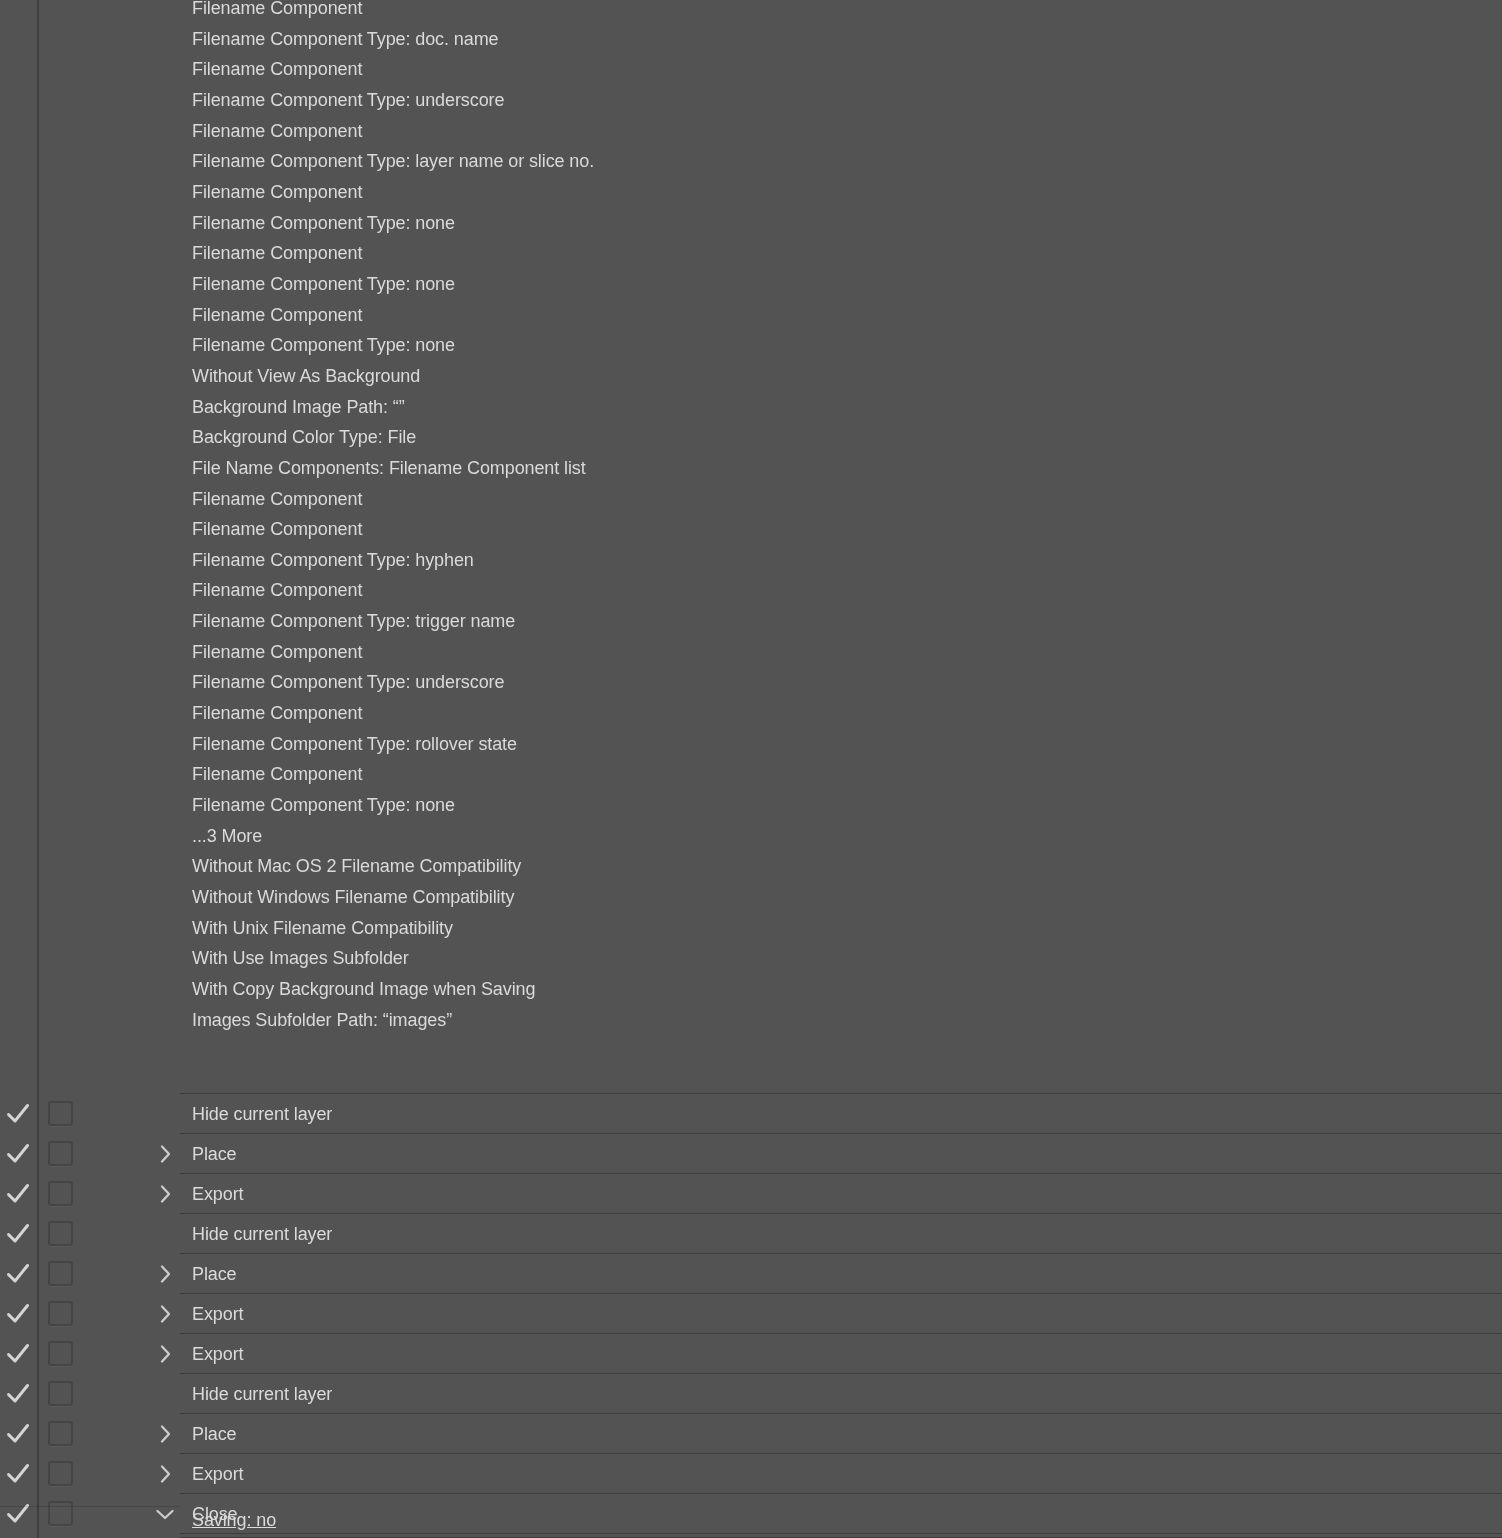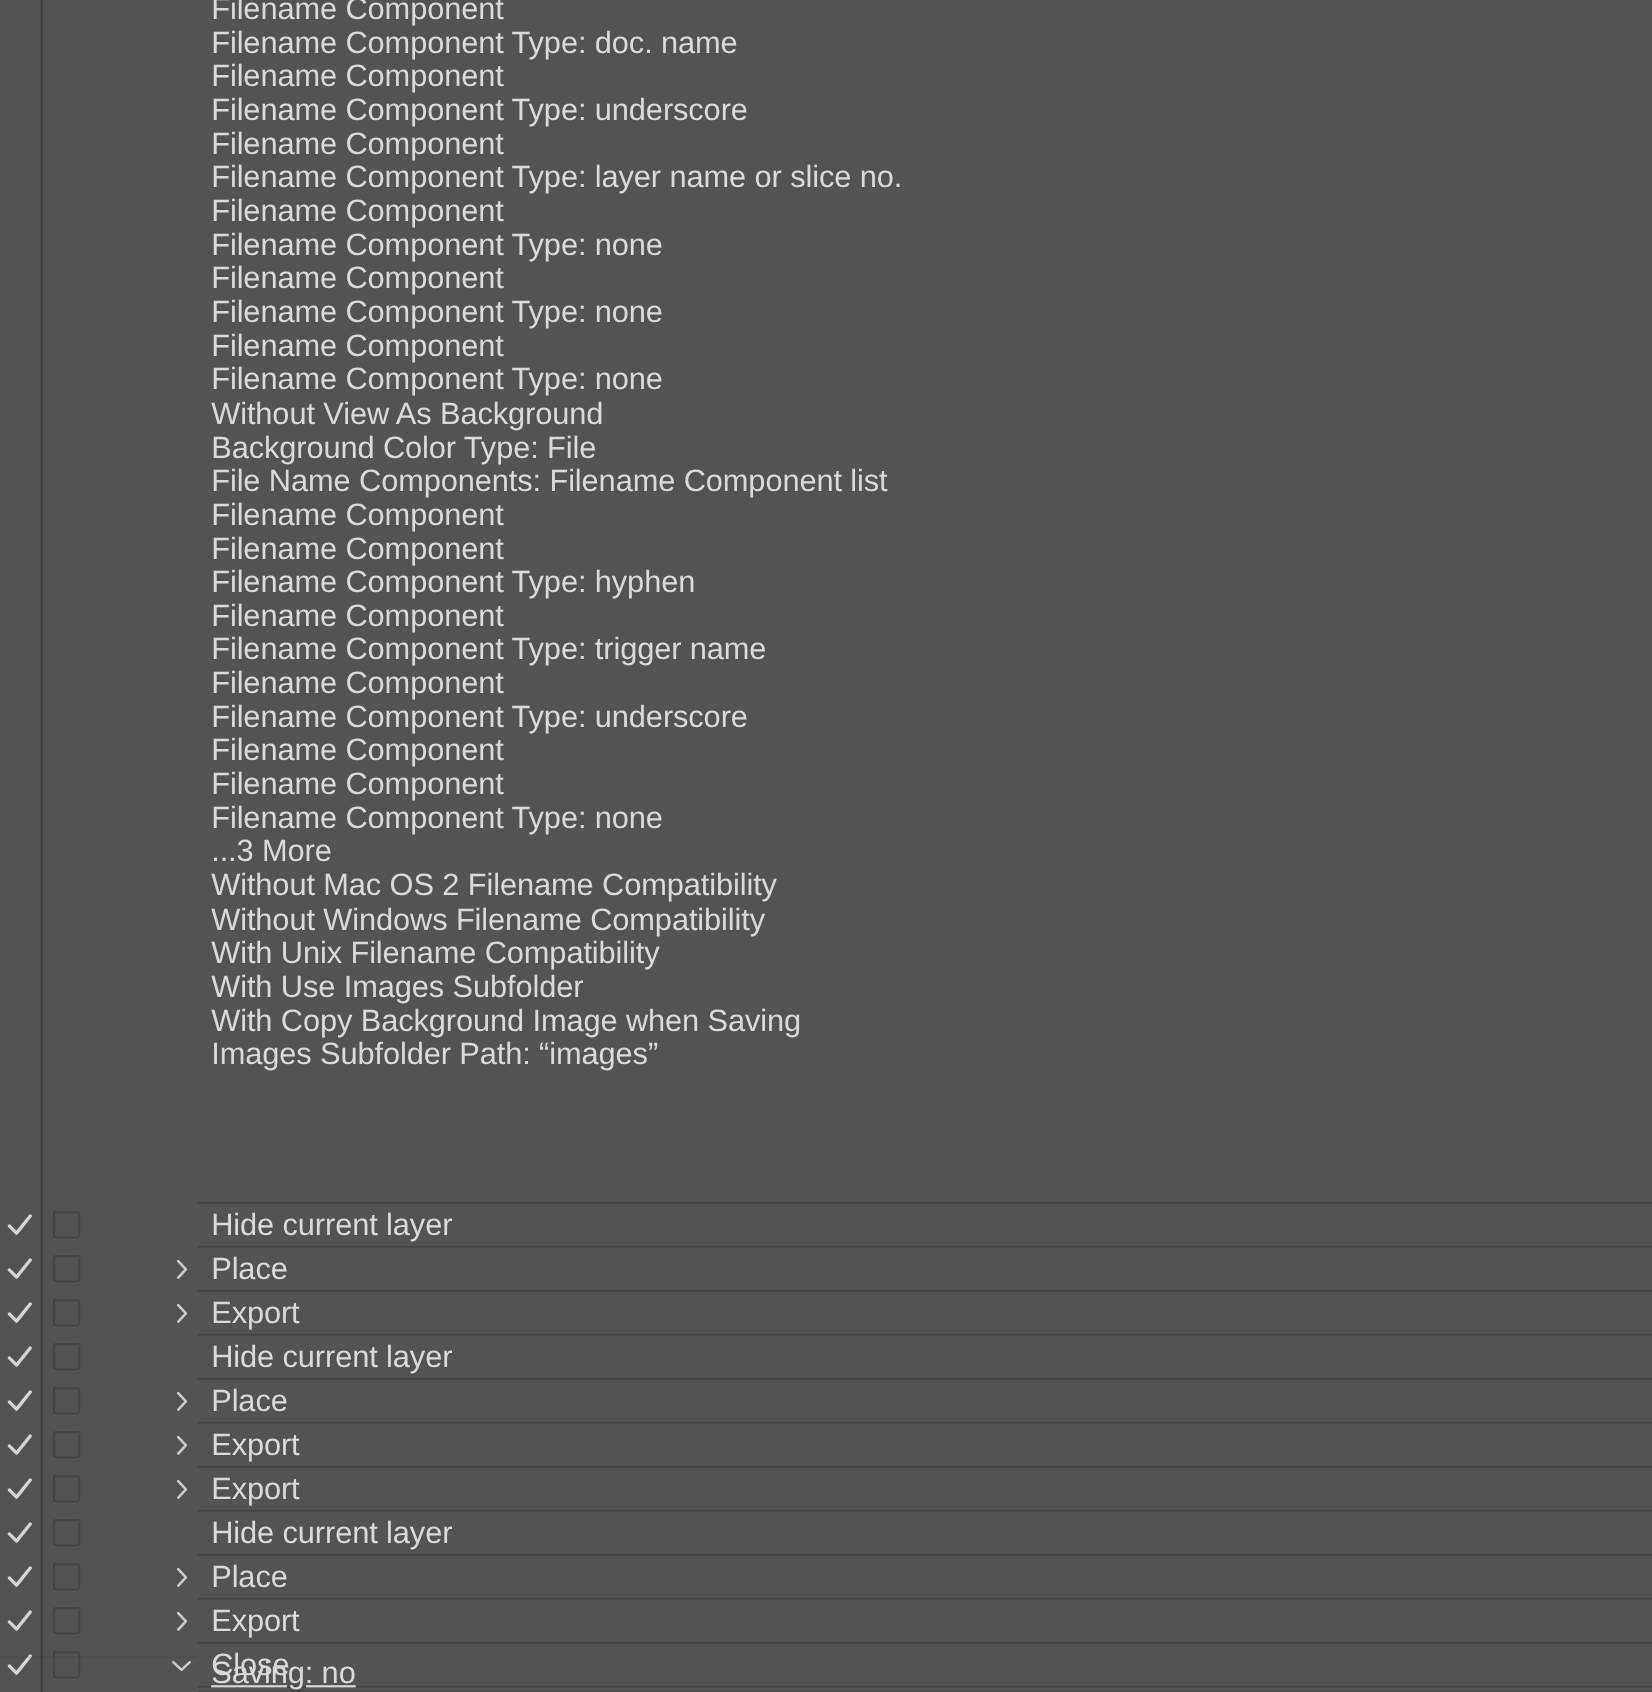--- a/index.html
+++ b/index.html
@@ -17,21 +17,21 @@
     width: 1502px; height: 1538px;
     overflow: hidden;
     font-family: "Liberation Sans", "DejaVu Sans", sans-serif;
     color: var(--text);
   }
   .panel {
     position: relative;
     width: 1502px; height: 1538px;
     background: var(--bg);
     overflow: hidden;
-    font-size: 28px;
+    font-size: 18px;
     letter-spacing: -0.1px;
   }
   .gutter-divider {
     position: absolute;
     left: 37px; top: 0;
     width: 2px; height: 100%;
     background: var(--divider);
   }
   
   .details-top {
@@ -132,30 +132,32 @@
       <div class="detail-line">Filename Component Type: underscore</div>
       <div class="detail-line">Filename Component</div>
       <div class="detail-line">Filename Component Type: layer name or slice no.</div>
       <div class="detail-line">Filename Component</div>
       <div class="detail-line">Filename Component Type: none</div>
       <div class="detail-line">Filename Component</div>
       <div class="detail-line">Filename Component Type: none</div>
       <div class="detail-line">Filename Component</div>
       <div class="detail-line">Filename Component Type: none</div>
       <div class="detail-line">Without View As Background</div>
+      <div class="detail-line">Background Image Path:  “”</div>
       <div class="detail-line">Background Color Type: File</div>
       <div class="detail-line">File Name Components: Filename Component list</div>
       <div class="detail-line">Filename Component</div>
       <div class="detail-line">Filename Component</div>
       <div class="detail-line">Filename Component Type: hyphen</div>
       <div class="detail-line">Filename Component</div>
       <div class="detail-line">Filename Component Type: trigger name</div>
       <div class="detail-line">Filename Component</div>
       <div class="detail-line">Filename Component Type: underscore</div>
       <div class="detail-line">Filename Component</div>
+      <div class="detail-line">Filename Component Type: rollover state</div>
       <div class="detail-line">Filename Component</div>
       <div class="detail-line">Filename Component Type: none</div>
       <div class="detail-line">...3 More</div>
       <div class="detail-line">Without Mac OS 2 Filename Compatibility</div>
       <div class="detail-line">Without Windows Filename Compatibility</div>
       <div class="detail-line">With Unix Filename Compatibility</div>
       <div class="detail-line">With Use Images Subfolder</div>
       <div class="detail-line">With Copy Background Image when Saving</div>
       <div class="detail-line">Images Subfolder Path:  “images”</div>
     </div>

